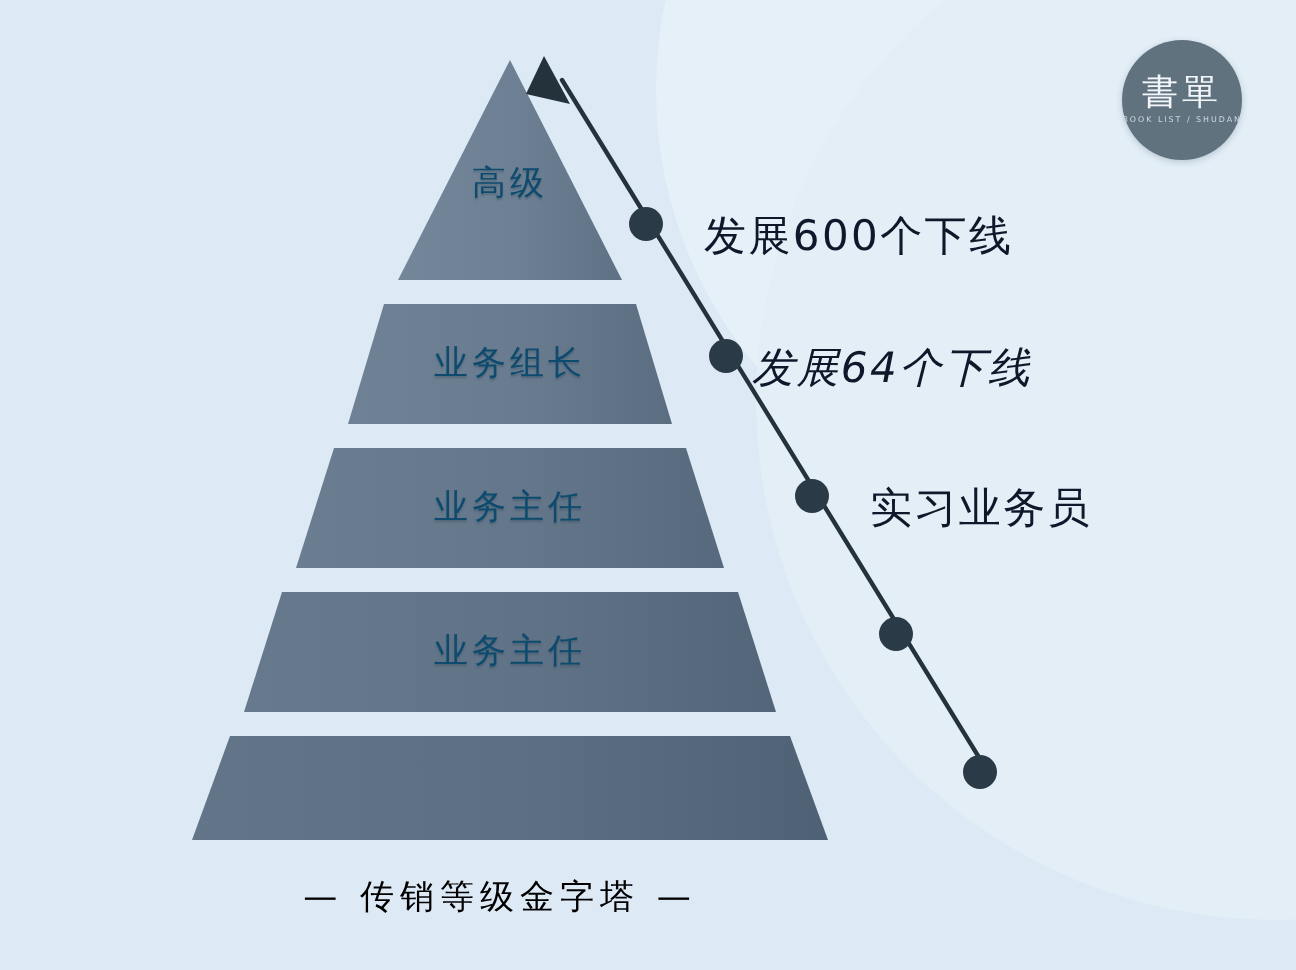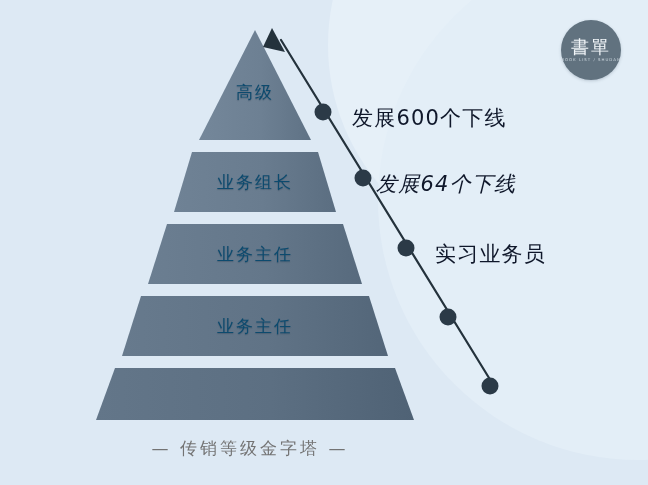--- a/index.html
+++ b/index.html
@@ -101,21 +101,21 @@
     white-space: nowrap;
   }
 
   
   .caption {
     position: absolute;
     left: 0;
     top: 437px;
     width: 500px;
     text-align: center;
-    color: #737373;
+    color: #000000;
     font-size: 17px;
     letter-spacing: 3px;
   }
 </style>
 </head>
 <body>
 
 <div id="stage">
 
   <div class="bg-swoosh"></div>

